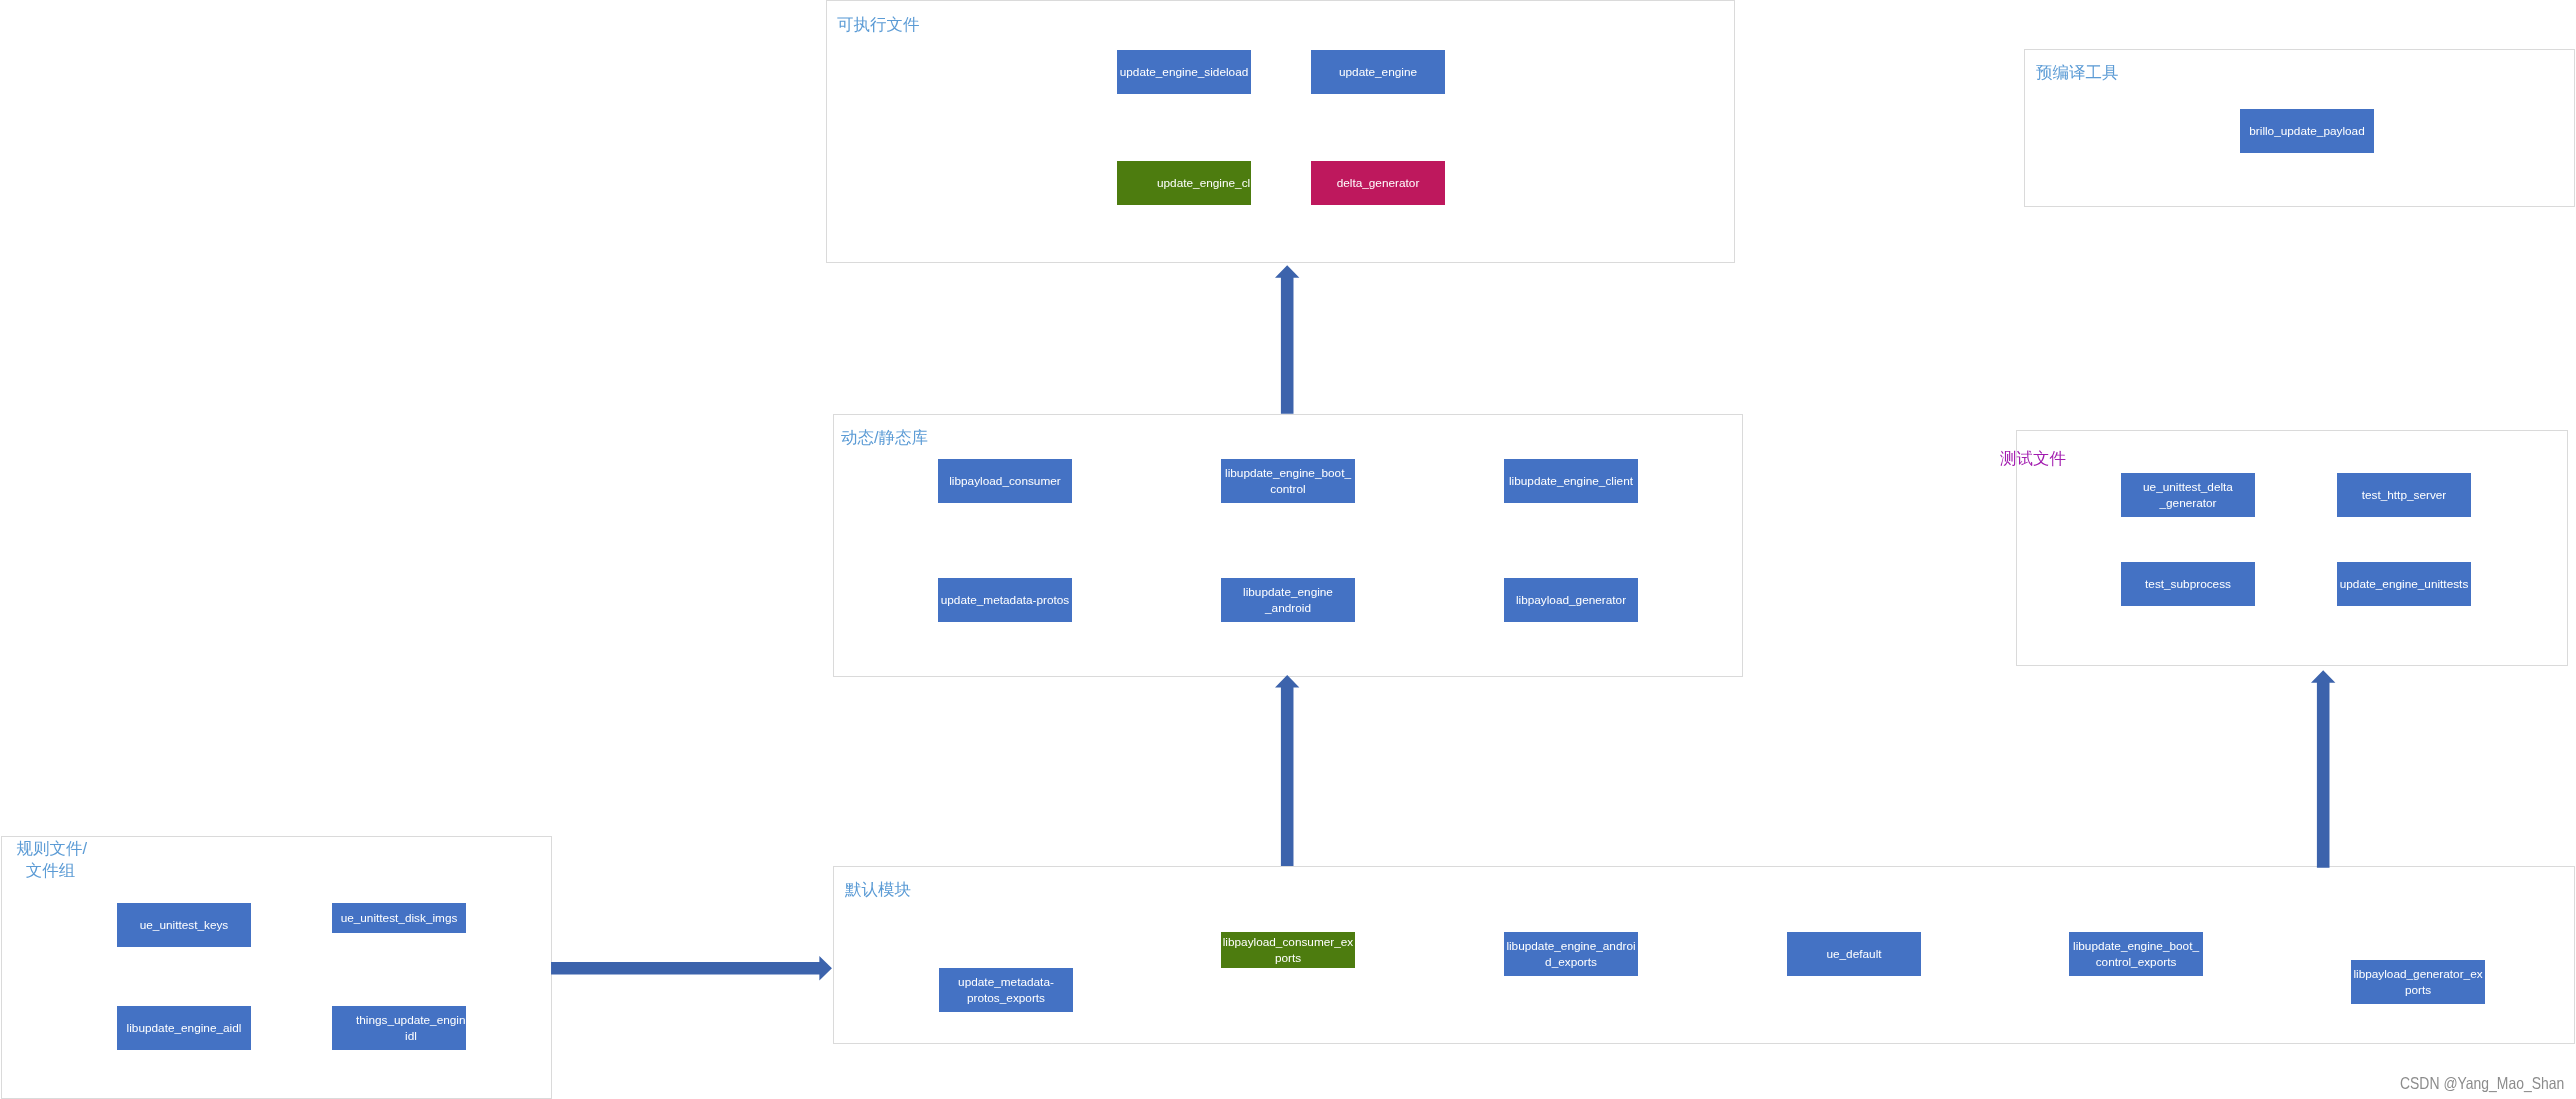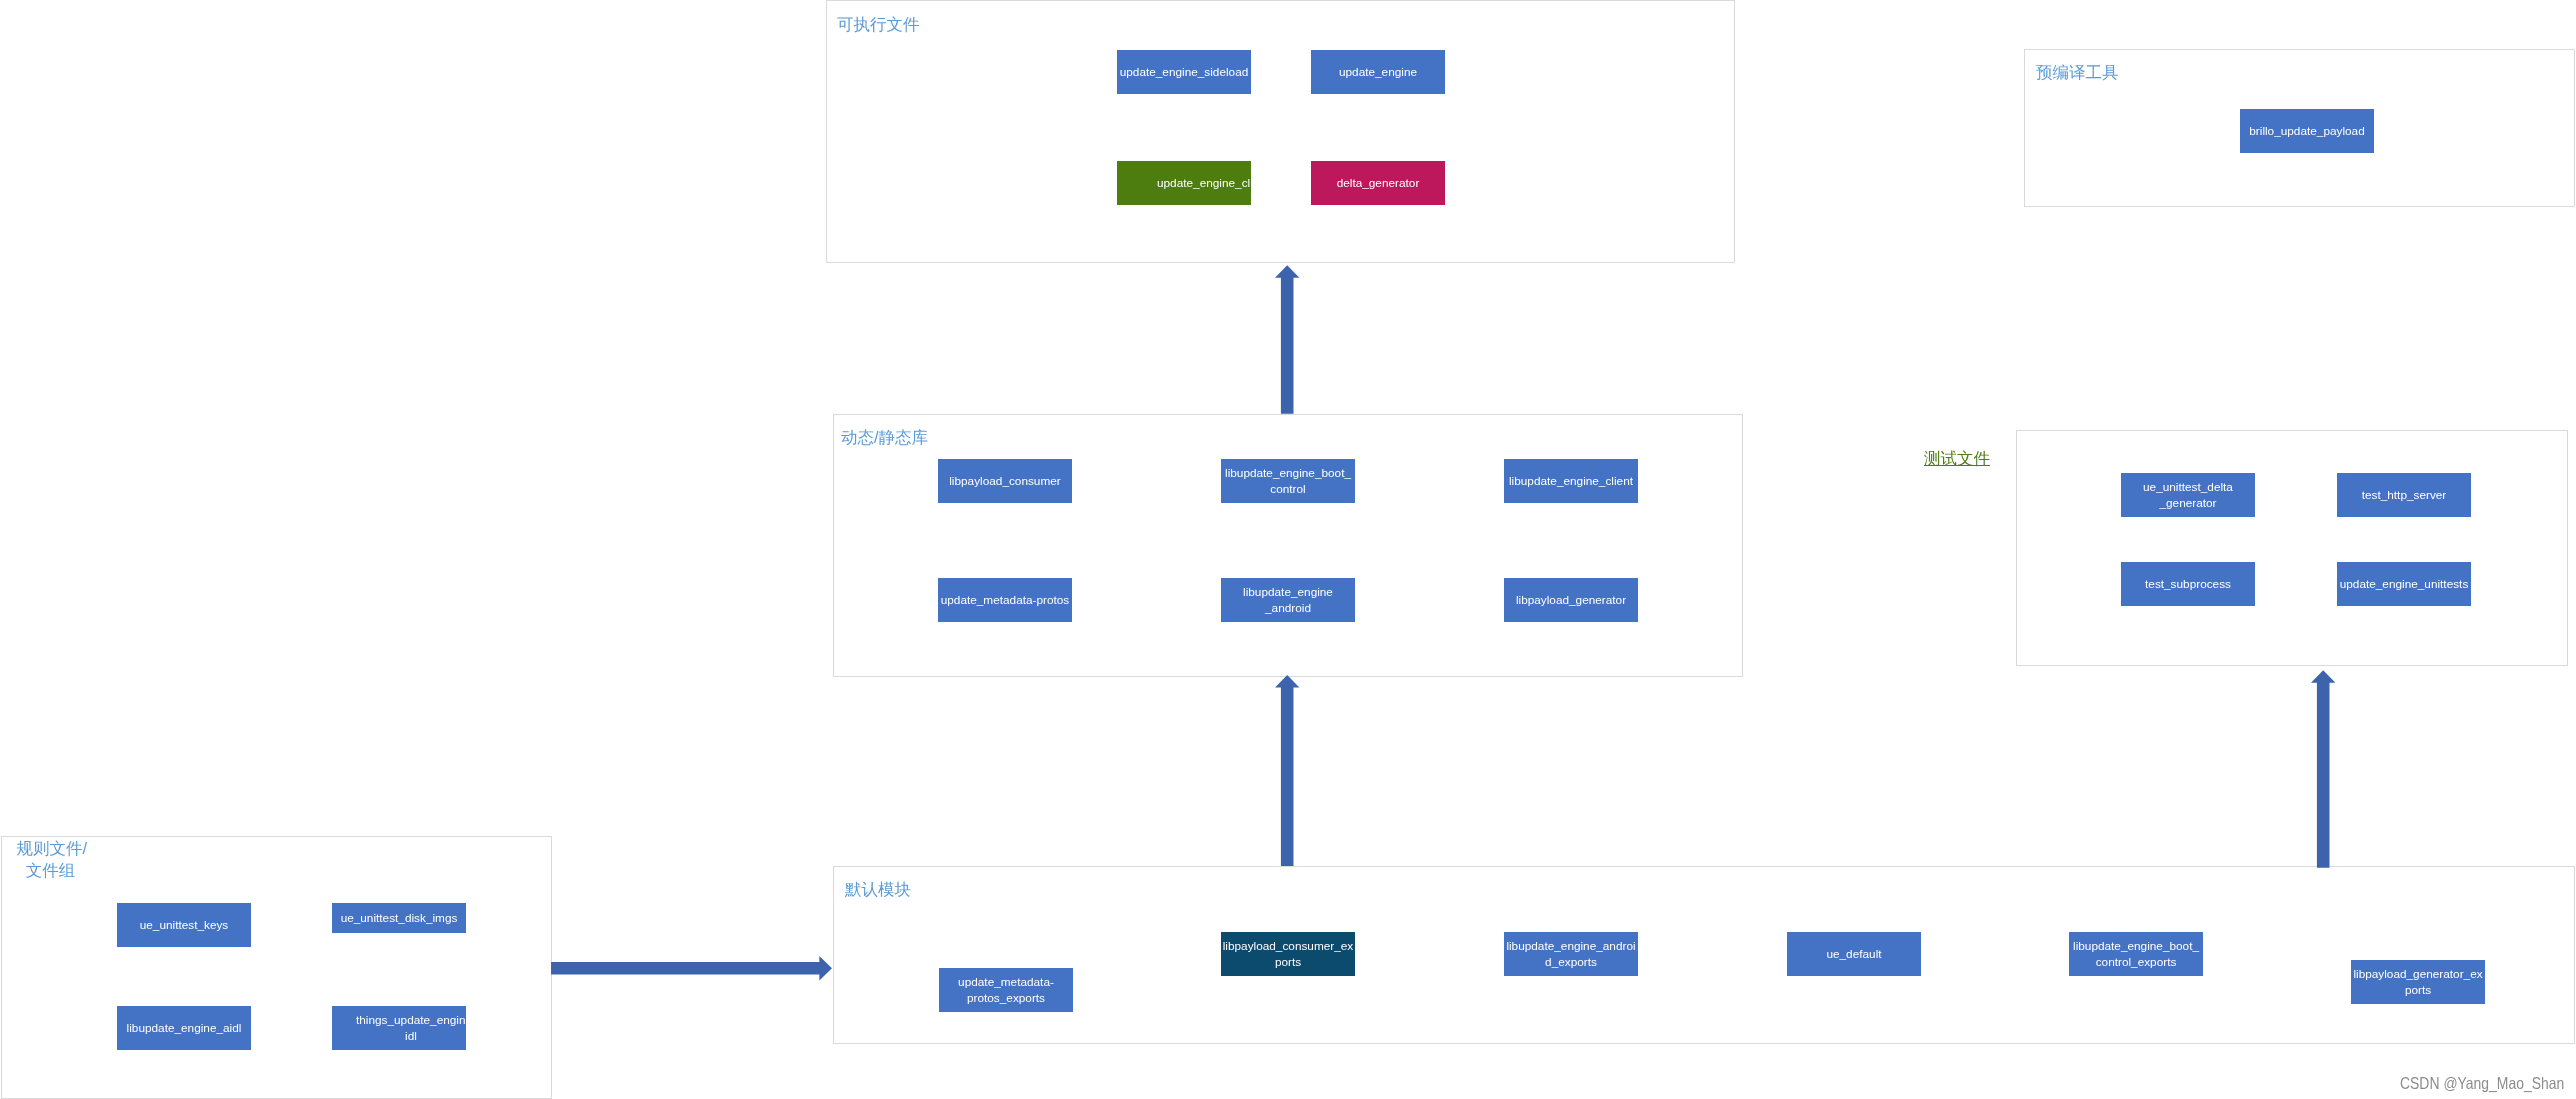--- a/index.html
+++ b/index.html
@@ -61,21 +61,21 @@
 <body style="background: rgb(255, 255, 255);">
 
 <div class="stage">
   <div class="panel" style="left: 826px; top: 0px; width: 909px; height: 263px; border-color: rgb(218, 218, 218);"></div>
   <div class="panel-title" style="left: 837px; top: 12.6px; color: rgb(91, 155, 213);">可执行文件</div>
   <div class="panel" style="left: 2024px; top: 49px; width: 551px; height: 158px; border-color: rgb(218, 218, 218);"></div>
   <div class="panel-title" style="left: 2036px; top: 61px; color: rgb(91, 155, 213);">预编译工具</div>
   <div class="panel" style="left: 833px; top: 414px; width: 910px; height: 263px; border-color: rgb(218, 218, 218);"></div>
   <div class="panel-title" style="left: 841px; top: 426px; color: rgb(91, 155, 213);">动态/静态库</div>
   <div class="panel" style="left: 2016px; top: 430px; width: 552px; height: 236px; border-color: rgb(218, 218, 218);"></div>
-  <div class="panel-title" style="left: 1924px; top: 447px; color: #4d7c0f; text-decoration: underline;">测试文件</div>
+  <div class="panel-title" style="left: 2000px; top: 447px; color: #a21caf;">测试文件</div>
   <div class="panel" style="left: 0.8px; top: 836px; width: 551px; height: 263px; border-color: rgb(218, 218, 218);"></div>
   <div class="panel-title" style="left: 16.5px; top: 837px; color: rgb(91, 155, 213);">规则文件/
   文件组</div>
   <div class="panel" style="left: 833px; top: 866px; width: 1742px; height: 178px; border-color: rgb(218, 218, 218);"></div>
   <div class="panel-title" style="left: 845px; top: 878px; color: rgb(91, 155, 213);">默认模块</div>
   <div class="node" style="left: 1117px; top: 50px; width: 134px; height: 44px; background: rgb(68, 114, 196); color: rgb(255, 255, 255);">
       <span class="label">update_engine_sideload</span>
     </div>
   <div class="node" style="left: 1311px; top: 50px; width: 134px; height: 44px; background: rgb(68, 114, 196); color: rgb(255, 255, 255); align-items: center;">
       <span class="label">update_engine</span>
@@ -132,21 +132,21 @@
       <span class="label">libupdate_engine_aidl</span>
     </div>
   <div class="node" style="left: 332px; top: 1006px; width: 134px; height: 44px; background: rgb(68, 114, 196); color: rgb(255, 255, 255); padding-left: 24px;">
       <span class="label">things_update_engine_a
 idl</span>
     </div>
   <div class="node" style="left: 939px; top: 932px; width: 134px; height: 44px; background: rgb(68, 114, 196); color: rgb(255, 255, 255); margin-top: 36px;">
       <span class="label">update_metadata-
 protos_exports</span>
     </div>
-  <div class="node" style="left: 1221px; top: 932px; width: 134px; height: 44px; background: #0c4a6e; color: rgb(255, 255, 255);">
+  <div class="node" style="left: 1221px; top: 932px; width: 134px; height: 36px; background: #4d7c0f; color: rgb(255, 255, 255);">
       <span class="label">libpayload_consumer_ex
 ports</span>
     </div>
   <div class="node" style="left: 1504px; top: 932px; width: 134px; height: 44px; background: rgb(68, 114, 196); color: rgb(255, 255, 255);">
       <span class="label">libupdate_engine_androi
 d_exports</span>
     </div>
   <div class="node" style="left: 1787px; top: 932px; width: 134px; height: 44px; background: rgb(68, 114, 196); color: rgb(255, 255, 255);">
       <span class="label">ue_default</span>
     </div>

